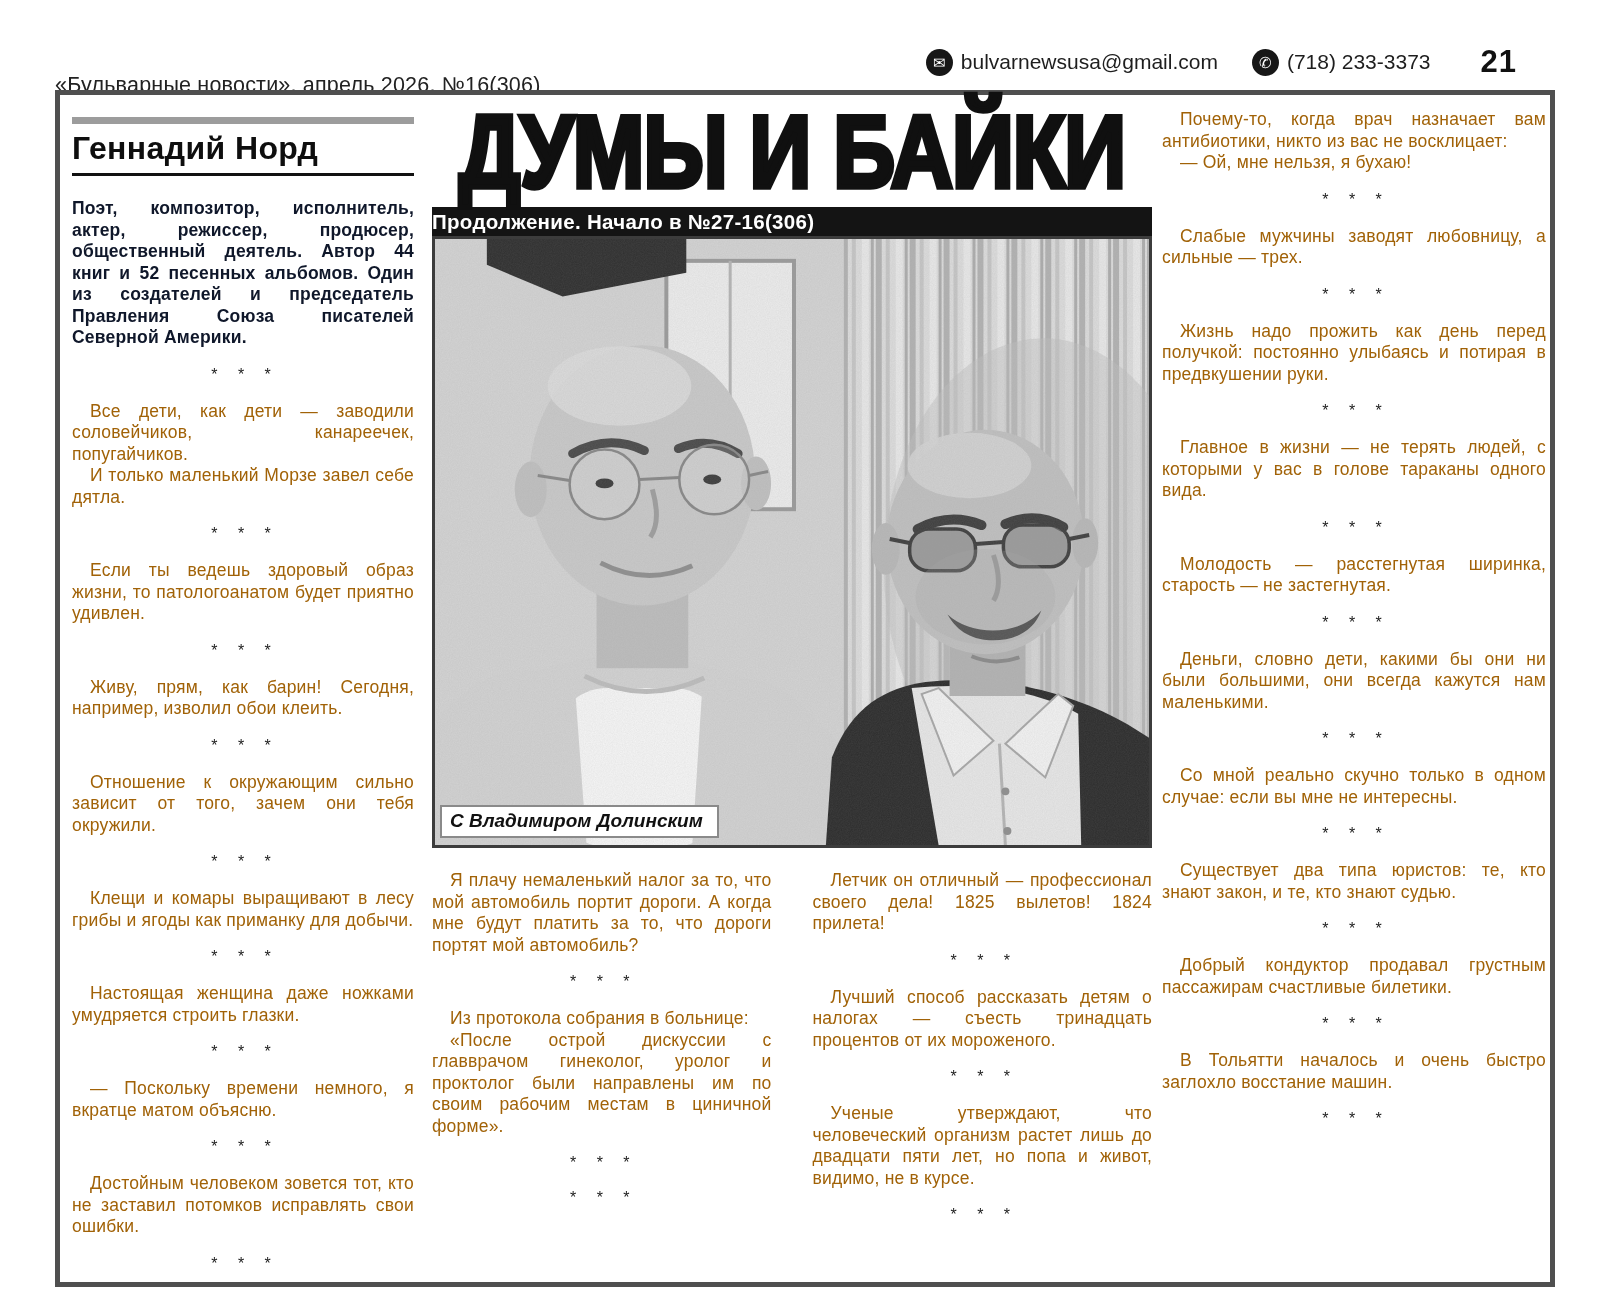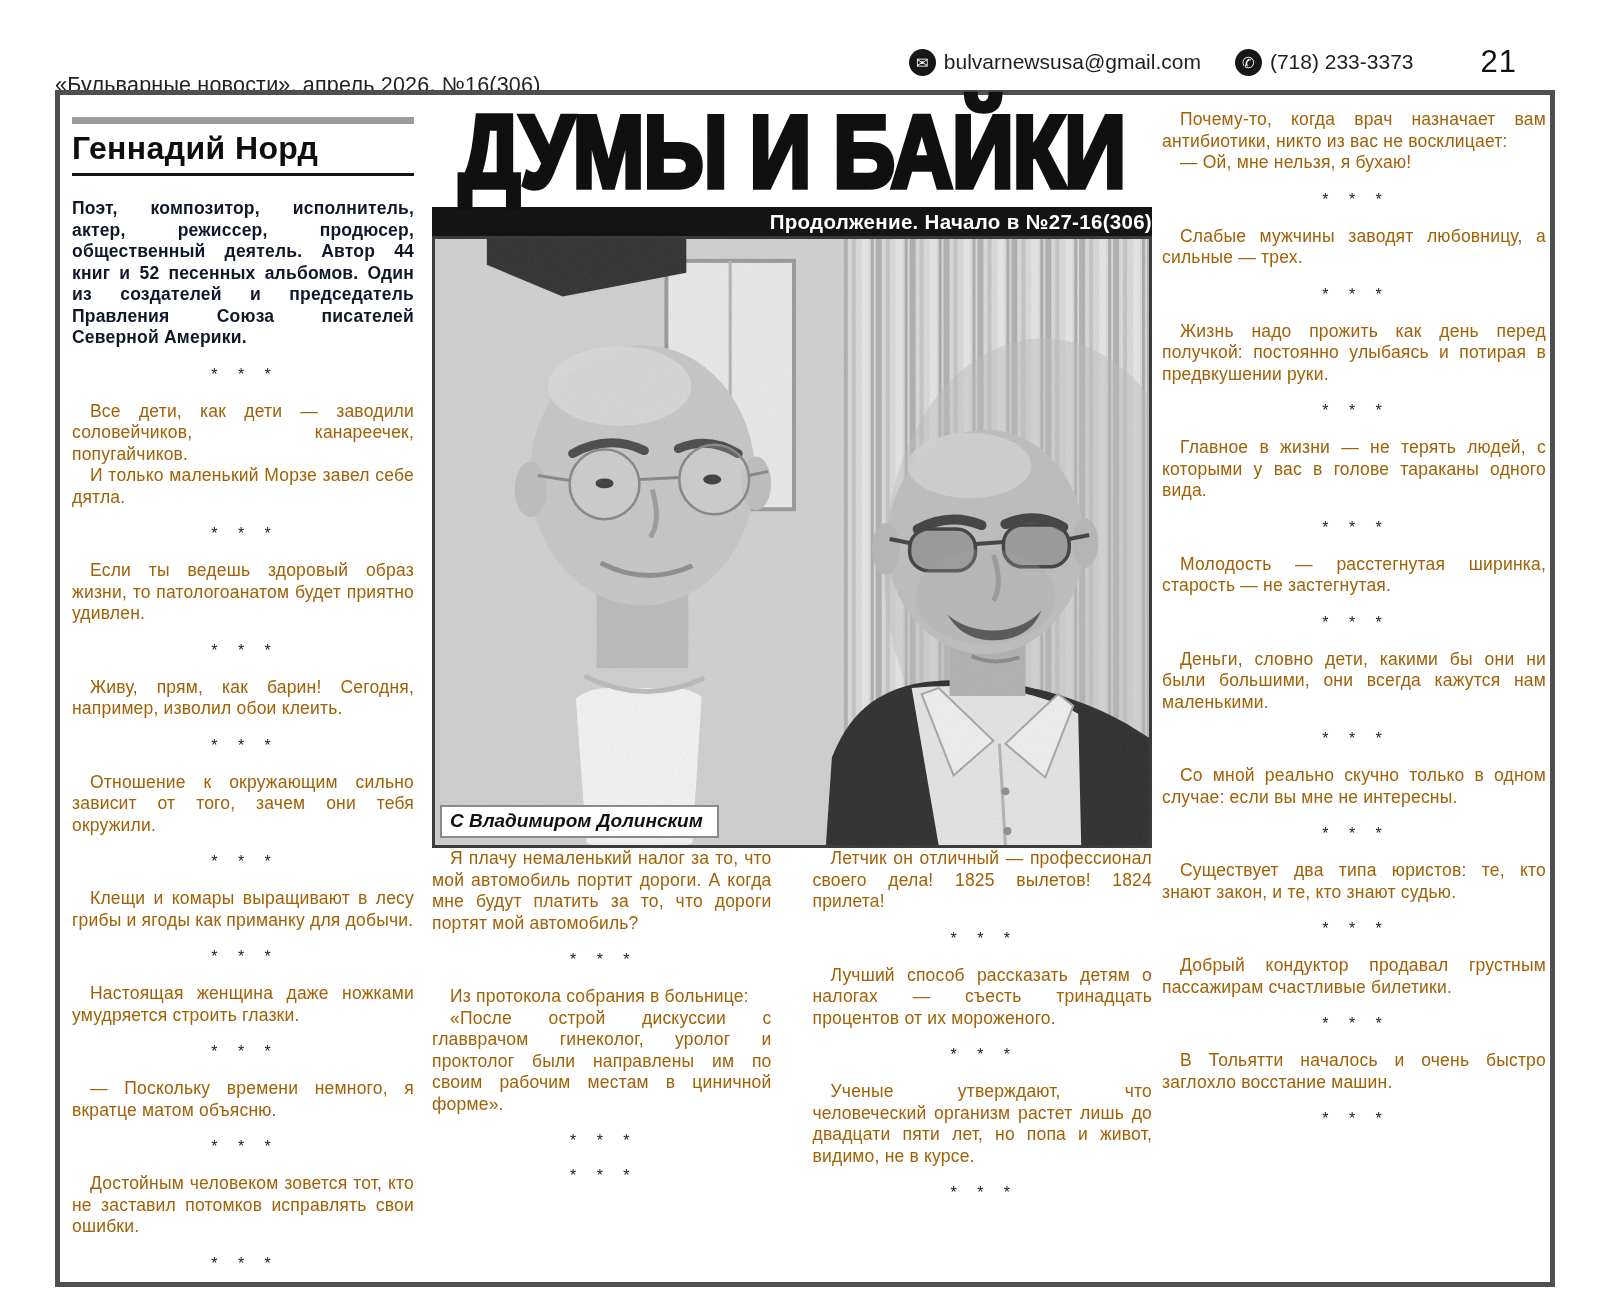--- a/index.html
+++ b/index.html
@@ -6,21 +6,21 @@
   html,body { width:1613px; height:1306px; background:#ffffff; overflow:hidden;
     font-family:"Liberation Sans", sans-serif; color:#1b1b1b; }
 
   
   .header-row { position:absolute; left:55px; top:44px; width:1500px; height:38px; }
   .issue { position:absolute; left:0; top:6px; font-size:21.5px; color:#222; letter-spacing:.2px;margin-top:23px; }
   .contact-group { position:absolute; right:38px; top:0; display:flex; align-items:center; gap:34px; }
   .contact { display:flex; align-items:center; gap:8px; font-size:21px; color:#1e1e1e; }
   .circle-icon { width:27px; height:27px; background:#171717; color:#fff; border-radius:50%;
     display:inline-flex; align-items:center; justify-content:center; font-size:15px; line-height:1; }
-  .page-num { font-size:31px; color:#111; margin-left:33px; letter-spacing:1px; }
+  .page-num { font-size:31px; color:#111; margin-left:16px; letter-spacing:1px;font-weight:bold; }
 
   
   .frame { position:absolute; left:55px; top:90px; width:1500px; height:1197px;
     border:5px solid #4f4f4f; background:#fff; }
 
   
   .col-left  { position:absolute; left:12px;  top:22px; width:342px; }
   .col-center{ position:absolute; left:372px; top:2px;  width:720px; }
   .col-right { position:absolute; left:1102px;top:14px; width:384px; }
 
@@ -33,32 +33,32 @@
   .author-name { font-size:32px; font-weight:bold; letter-spacing:.4px; color:#0e0e0e; padding-bottom:6px;
     border-bottom:3px solid #111; }
   .bio { margin-top:22px; font-weight:bold; font-size:17.5px; line-height:21.5px;
     text-align:justify; hyphens:auto; letter-spacing:.2px; color:#0f172a; }
 
   
   .headline { height:102px; white-space:nowrap; text-align:center; font-weight:bold;
     font-size:86px; line-height:92px; letter-spacing:-1px; color:#101010;
     -webkit-text-stroke:4.5px #101010; transform:scaleY(1.18); transform-origin:top center; }
   .subtitle-bar { margin-top:8px; height:29px; background:#141414; color:#ffffff;
-    font-size:20.5px; font-weight:bold; text-align:right; line-height:29px; letter-spacing:.3px; }
+    font-size:20.5px; font-weight:bold; text-align:left; line-height:29px; letter-spacing:.3px; }
 
   
   .photo-wrap { position:relative; height:612px; border:3px solid #3c3c3c;
     background:#d2d2d2; overflow:hidden; }
   .photo-wrap svg { display:block; width:100%; height:100%; }
   .photo-caption { position:absolute; left:5px; bottom:7px; background:#ffffff;
     border:2px solid #8a8a8a; padding:3px 14px 4px 8px; font-size:19px; font-weight:bold;
     font-style:italic; color:#111; }
 
   
-  .mid-cols { display:flex; gap:41px; }
+  .mid-cols { display:flex; gap:41px; margin-top:22px; }
   .mid-col { flex:1; min-width:0; }
 </style>
 </head>
 <body>
 
 <div class="header-row">
   <span class="issue">«Бульварные новости», апрель 2026, №16(306)</span>
   <div class="contact-group">
     <span class="contact">
       <span class="circle-icon">✉</span>

